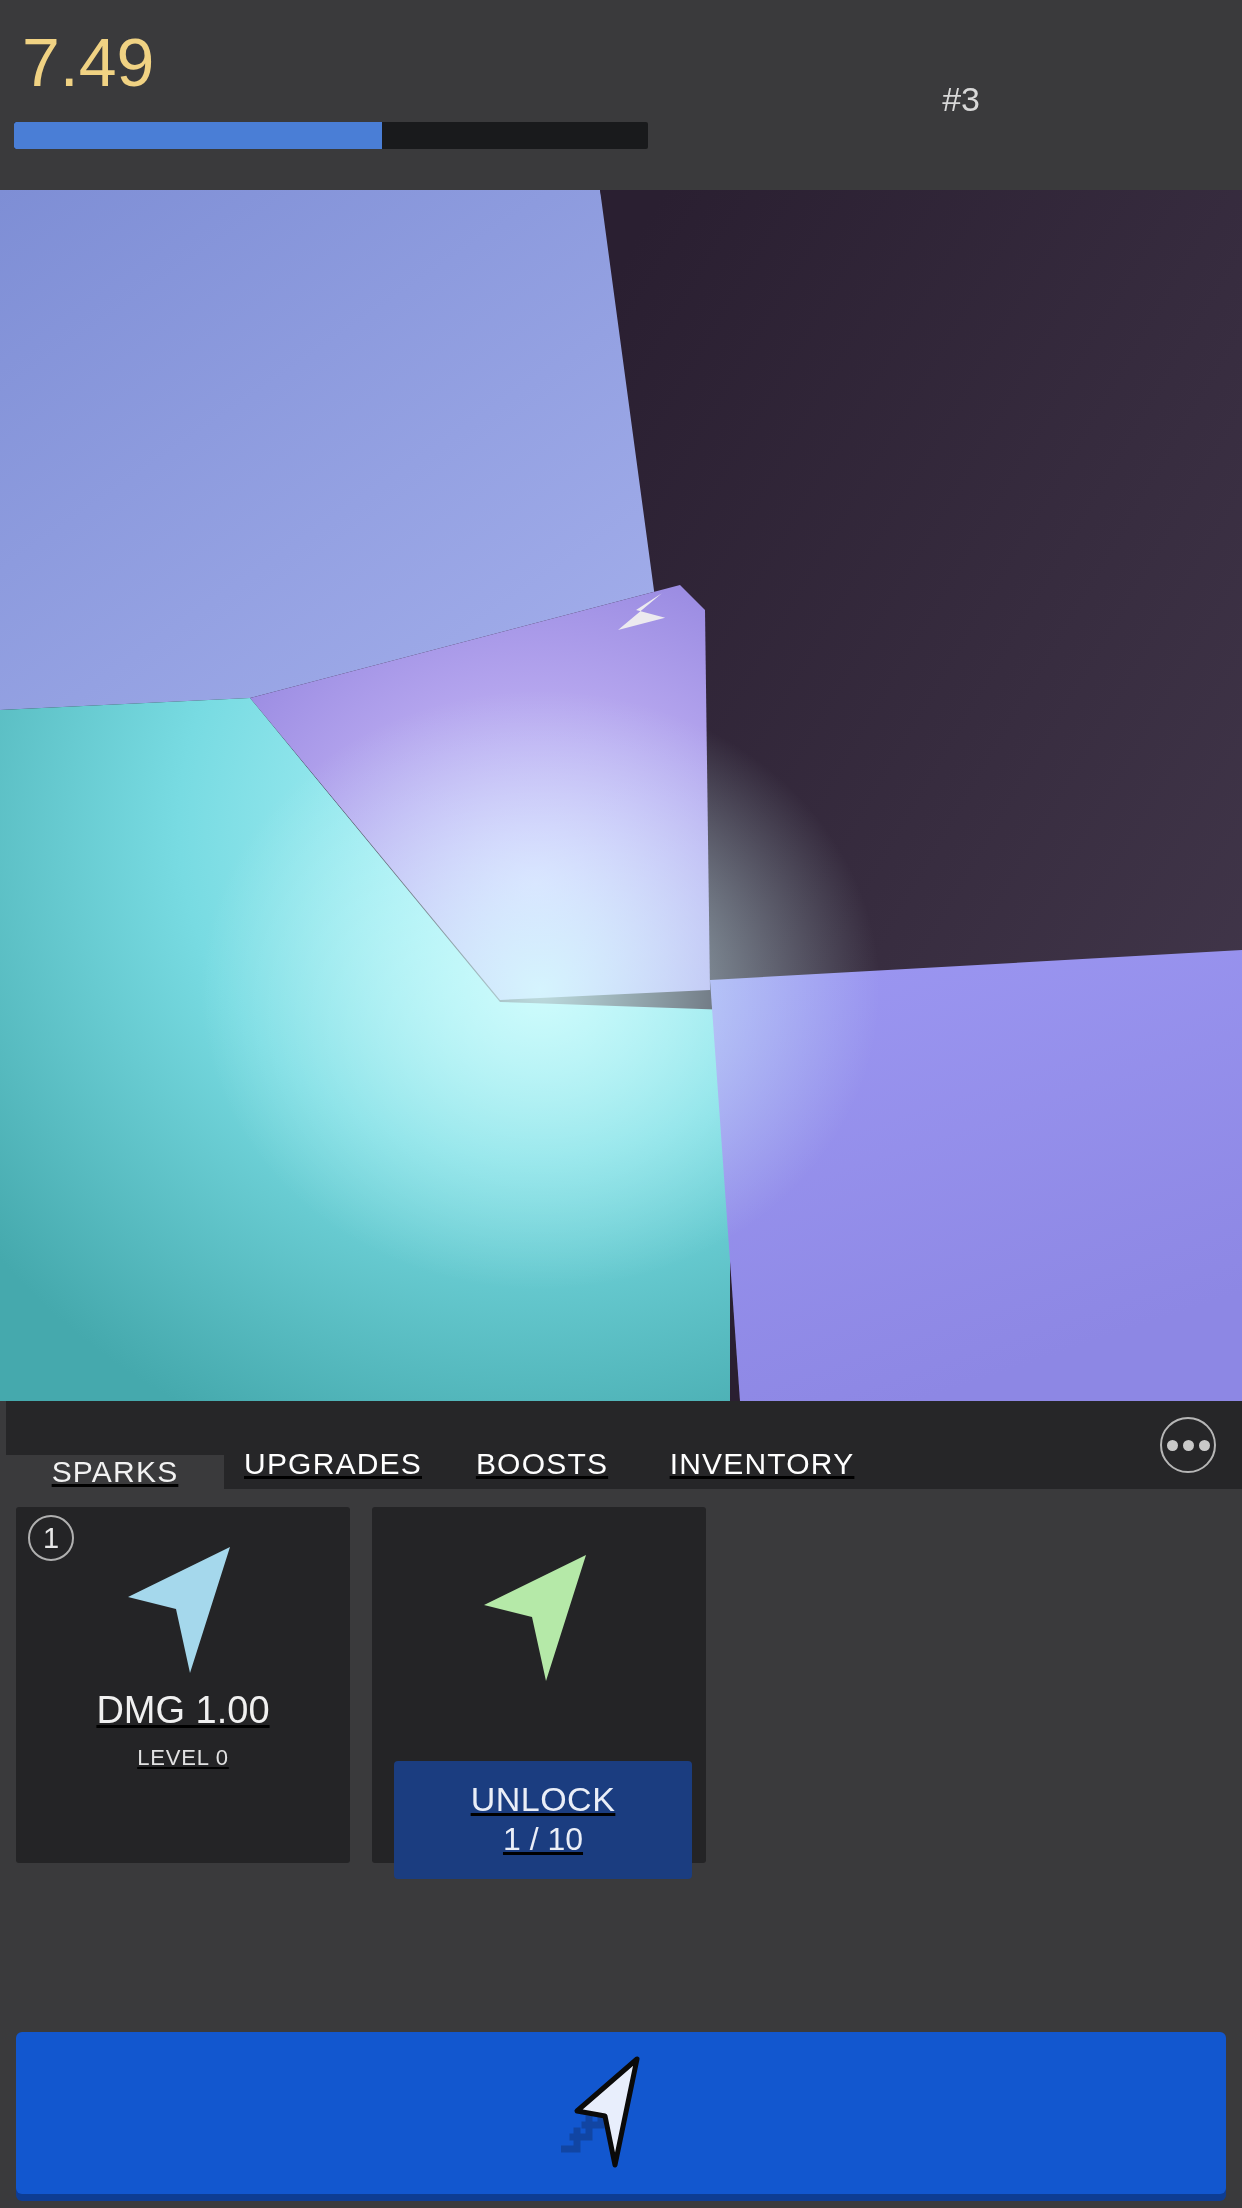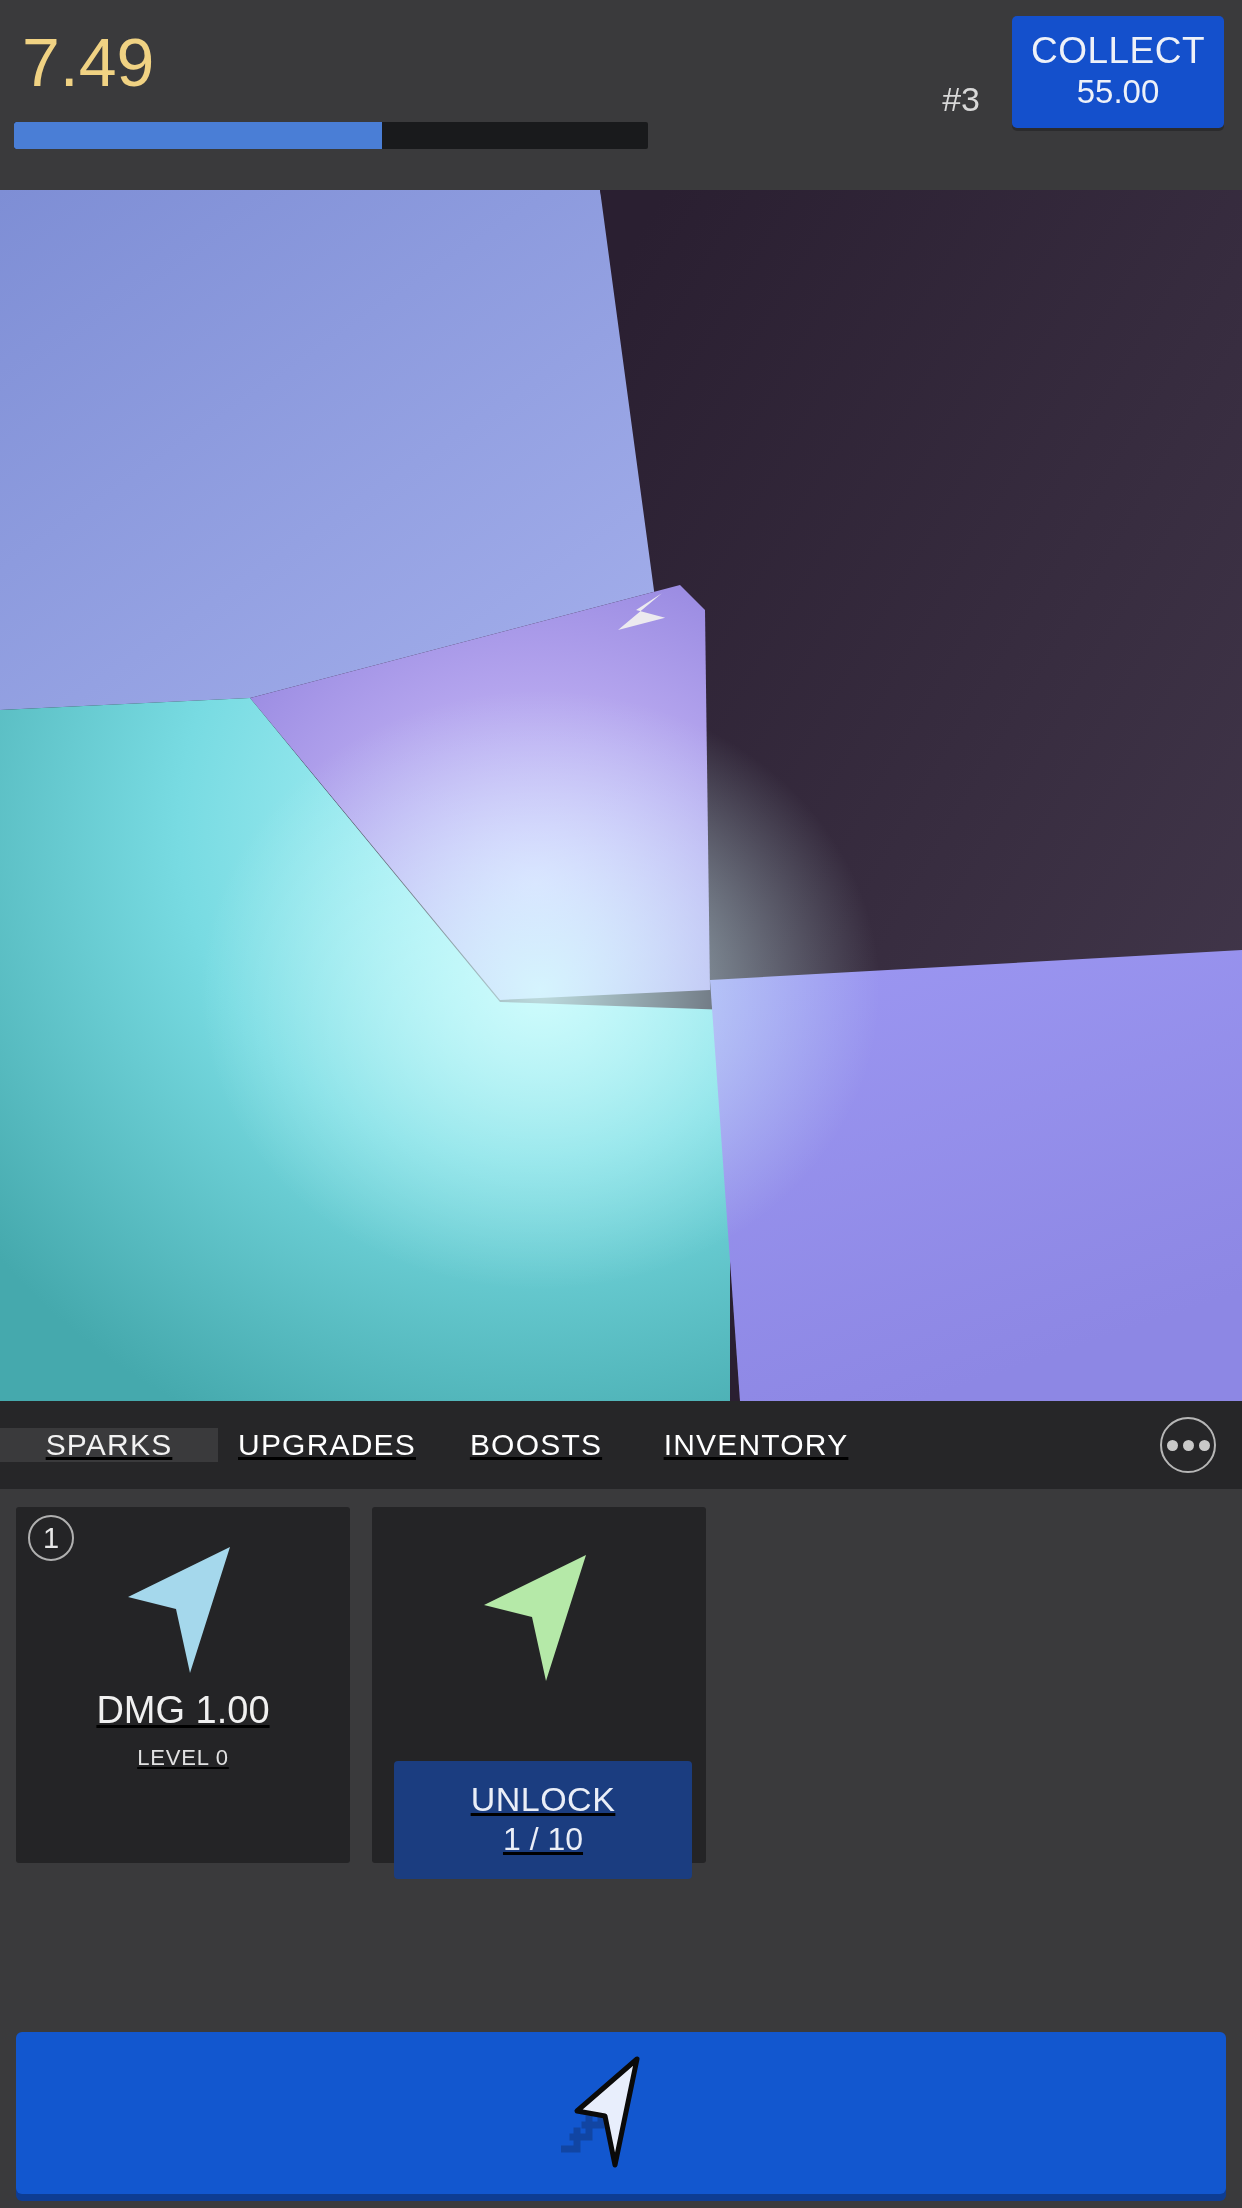--- a/index.html
+++ b/index.html
@@ -108,21 +108,22 @@
     height: 1211px;
   }
 
   
   .tabbar {
     position: relative;
     flex: 0 0 88px;
     height: 88px;
     background: #262628;
     display: flex;
-    align-items: center;
+    align-items: flex-end;
+    margin-left: 6px;
   }
   .tab {
     display: flex;
     align-items: center;
     justify-content: center;
     color: #ffffff;
     font-size: 30px;
     letter-spacing: 1.2px;
     cursor: pointer;
     padding: 8px 34px;
@@ -268,24 +269,20 @@
 </style>
 </head>
 <body>
 
 <div id="app">
 
   <div class="hud">
     <div class="score">7.49</div>
     <div class="rank">#3</div>
 
-    <div class="collect-btn">
-      <div class="l1">COLLECT</div>
-      <div class="l2">55.00</div>
-    </div>
 
     <div class="progress-track">
       <div class="progress-fill" id="progress-fill" style="width: 58%; background: rgb(74, 126, 214);"></div>
     </div>
   </div>
 
   <div class="canvas-wrap">
     <svg viewBox="0 0 1242 1211" preserveAspectRatio="none">
       <defs>
         <linearGradient id="gTL" x1="0" y1="0" x2="0.9" y2="1">

